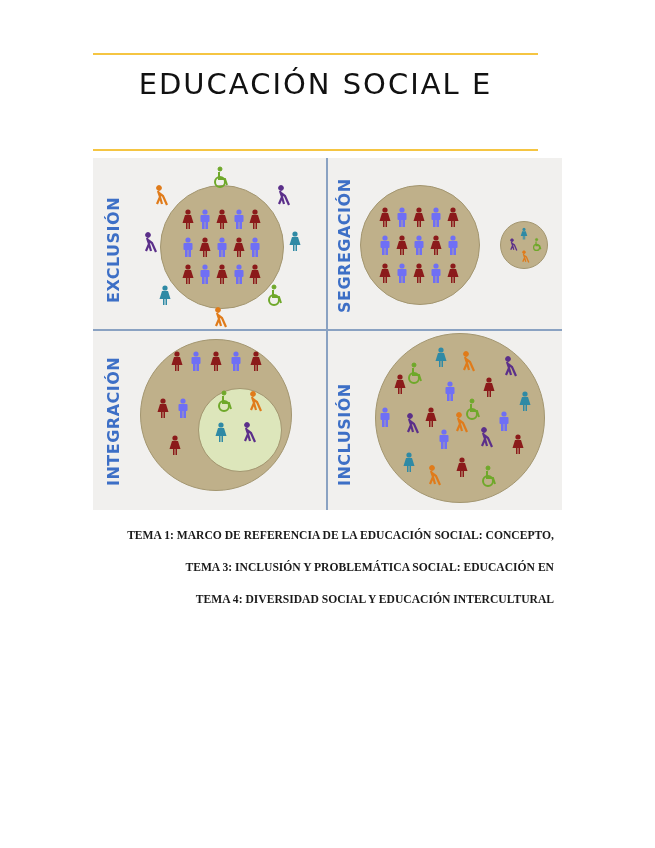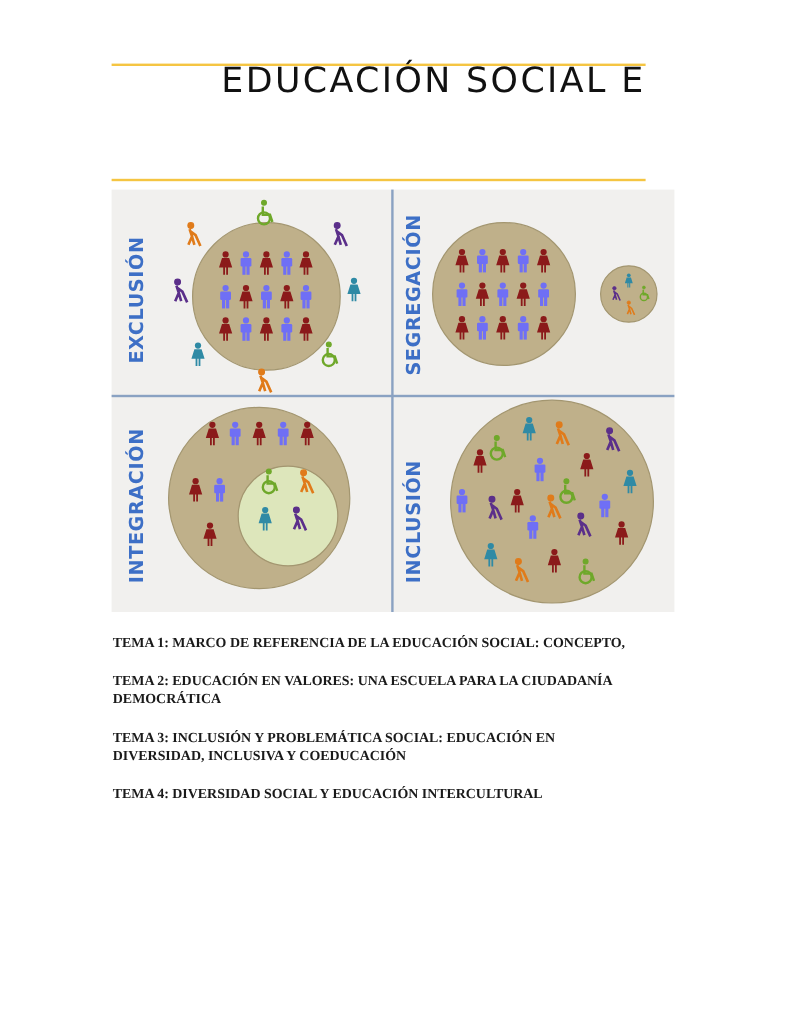--- a/index.html
+++ b/index.html
@@ -1,26 +1,26 @@
 <!DOCTYPE html>
 <html><head>
   <meta charset="utf-8">
   <style>
     html, body { margin:0; padding:0; background:#ffffff; }
     body { width:655px; height:848px; position:relative; overflow:hidden; font-family:"Liberation Sans", sans-serif; }
     .rule { position:absolute; left:93px; width:445px; height:2px; background:#f5c542; }
-    .title { position:absolute; left:93px; width:445px; top:48px; text-align:right; font-family:"DejaVu Sans", sans-serif; font-size:29px; line-height:39px; letter-spacing:2px; color:#111; font-weight:normal; }
+    .title { position:absolute; left:93px; width:445px; top:65px; text-align:center; font-family:"DejaVu Sans", sans-serif; font-size:29px; line-height:39px; letter-spacing:2px; color:#111; font-weight:normal; }
     .diagram { position:absolute; left:93px; top:158px; width:469px; height:352px; background:#f1f0ee; }
     .vline { position:absolute; left:233px; top:0; width:2px; height:352px; background:#8aa2c2; }
     .hline { position:absolute; left:0; top:171px; width:469px; height:2px; background:#8aa2c2; }
     .vlabel { position:absolute; font-family:"DejaVu Sans", sans-serif; font-weight:bold; color:#3d6fc6; font-size:16px; letter-spacing:0.5px; transform:rotate(-90deg); transform-origin:left top; white-space:nowrap; }
     .circle { position:absolute; border-radius:50%; background:#bfb08a; border:1px solid #a39670; box-sizing:border-box; }
     .inner { position:absolute; border-radius:50%; background:#dde6bb; border:1px solid #a39670; box-sizing:border-box; }
     .fig { position:absolute; }
-    .list { position:absolute; left:94px; top:528px; width:460px; font-family:"Liberation Serif", serif; font-weight:bold; font-size:11.6px; line-height:15px; color:#1a1a1a; }
+    .list { position:absolute; left:94px; top:528px; width:460px; font-family:"Liberation Serif", serif; font-weight:bold; font-size:11.6px; line-height:15px; color:#1a1a1a;text-align:right; }
     .item { margin-bottom:17px; }
   </style>
 </head>
 <body>
 
 <div class="rule" style="top:53px;"></div>
 <div class="title">
   <div>EDUCACIÓN SOCIAL E</div>
 </div>
 <div class="rule" style="top:149px;"></div>
@@ -181,23 +181,18 @@
         <use href="#bl" x="156" y="108"></use>
       </g>
   </svg>
 </div>
 
 <div class="list">
   <div class="item">
     <div>TEMA 1: MARCO DE REFERENCIA DE LA EDUCACIÓN SOCIAL: CONCEPTO,</div>
   </div>
   <div class="item">
-    <div>TEMA 2: EDUCACIÓN EN VALORES: UNA ESCUELA PARA LA CIUDADANÍA</div>
-    <div>DEMOCRÁTICA</div>
-  </div>
-  <div class="item">
     <div>TEMA 3: INCLUSIÓN Y PROBLEMÁTICA SOCIAL: EDUCACIÓN EN</div>
-    <div>DIVERSIDAD, INCLUSIVA Y COEDUCACIÓN</div>
   </div>
   <div class="item">
     <div>TEMA 4: DIVERSIDAD SOCIAL Y EDUCACIÓN INTERCULTURAL</div>
   </div>
 </div>
 
 </body></html>

